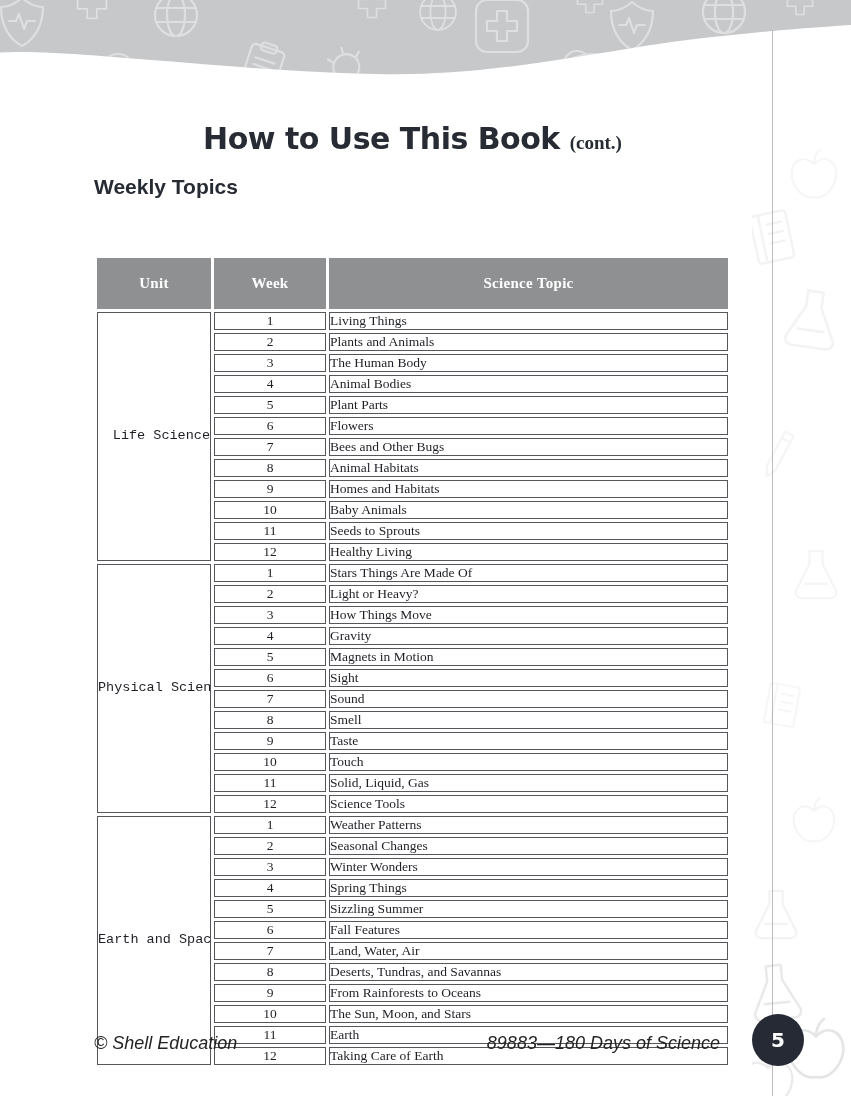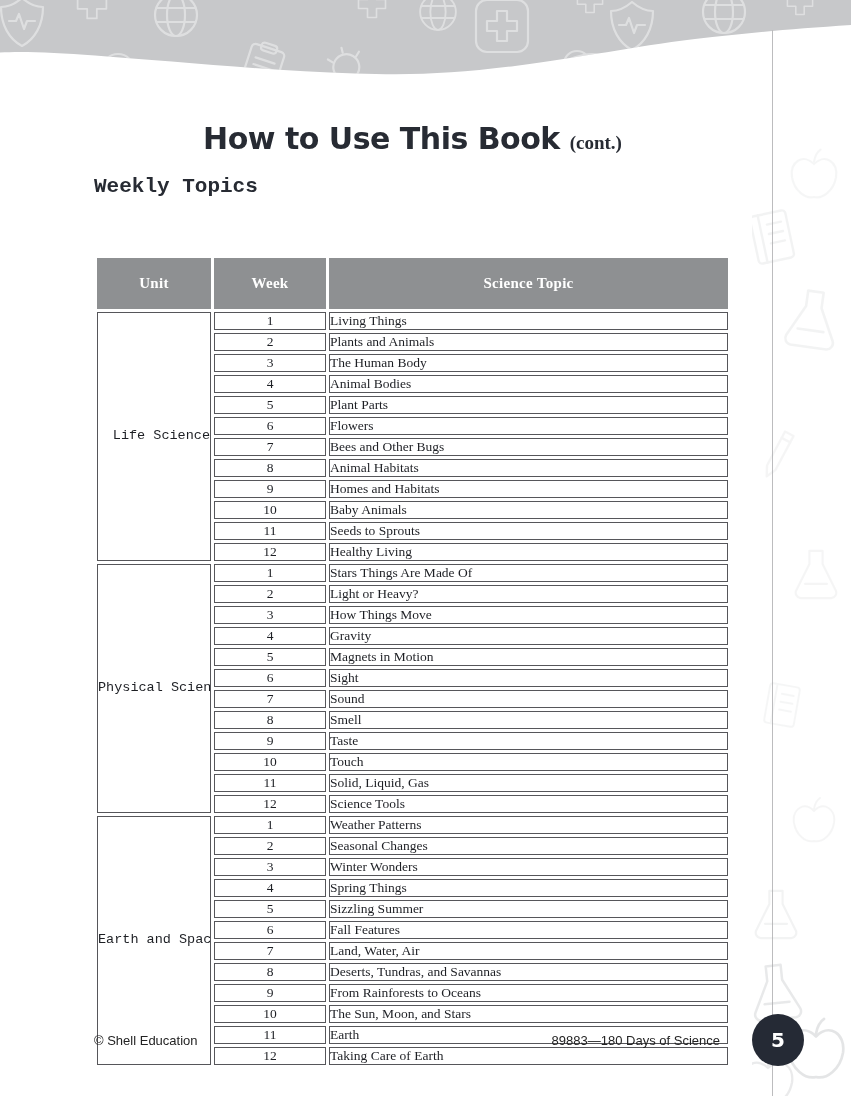--- a/index.html
+++ b/index.html
@@ -20,21 +20,21 @@
     position:absolute; top:122px; left:94px; width:637px; text-align:center;
     font-family:"DejaVu Sans", sans-serif; font-weight:bold;
     font-size:30px; letter-spacing:-0.5px; color:var(--title_ink,#272b33); line-height:1.1;
   }
   .title-row .cont{
     font-family:"Liberation Serif", serif; font-weight:bold; 
     font-size:19px; letter-spacing:0;
   }
   .section-heading{
     position:absolute; top:175px; left:94px;
-    font-family:Liberation Mono, monospace; font-weight:bold;
+    font-family:Liberation Sans, sans-serif; font-weight:bold;
     font-size:21px; color:var(--title_ink,#272b33);
   }
   .intro{
     position:absolute; top:205px; left:94px; width:606px;
     font-size:15.5px; line-height:1.45; color:#1c1c1c;
   }
   
   table.topics{
     position:absolute; top:255px; left:94px; width:637px;
     border-collapse:separate; border-spacing:3px; table-layout:fixed;
@@ -51,22 +51,22 @@
   }
   td.unit-cell{ text-align:right; vertical-align:middle; white-space:normal; padding:0 8px; line-height:1.25;font-family:Liberation Mono, monospace;}
   td.week-cell{ text-align:center; }
   td.topic-cell{ padding-left:8px; }
   td.shaded{ background:var(--row_shaded,#e9e9ea); }
   col.c-unit{width:114px;} col.c-week{width:112px;} col.c-topic{width:399px;}
   
   .footer{
     position:absolute; top:1033px; left:94px; width:637px;
     display:flex; justify-content:space-between; align-items:baseline;
-    font-family:"Liberation Sans", sans-serif; 
-    font-size:13px; color:#232323;
+    font-family:"Liberation Sans", sans-serif; font-style:italic;
+    font-size:18px; color:#232323;
   }
   .footer .right{padding-right:11px;}
   .page-badge{
     position:absolute; left:752px; top:1014px; width:52px; height:52px;
     border-radius:50%; background:var(--badge_navy,#252a35);
     display:flex; align-items:center; justify-content:center;
     color:#fff; font-family:"DejaVu Sans", sans-serif; font-weight:bold; font-size:20px;
   }
 </style>
 </head>

